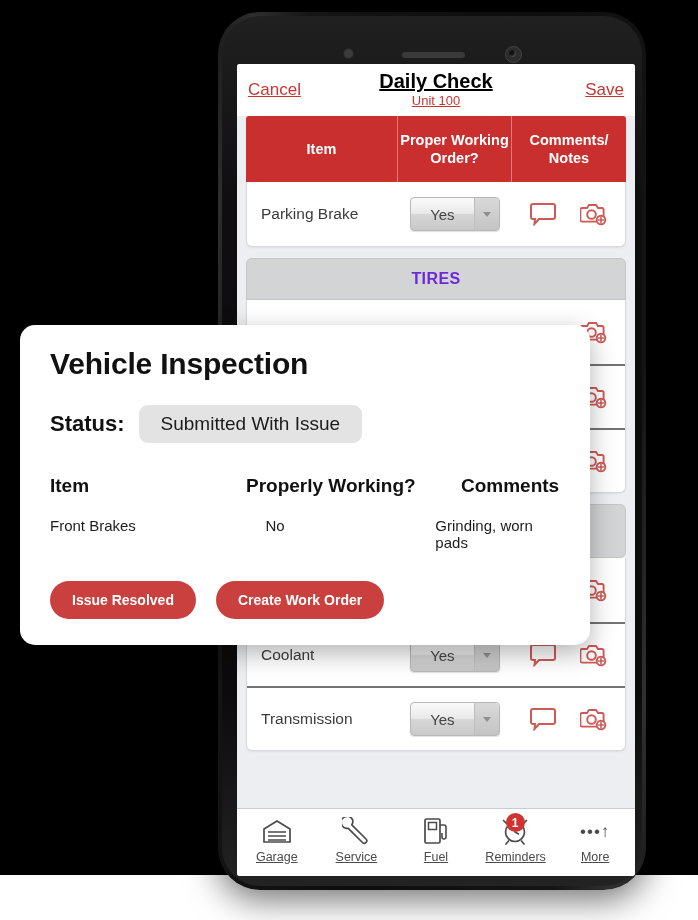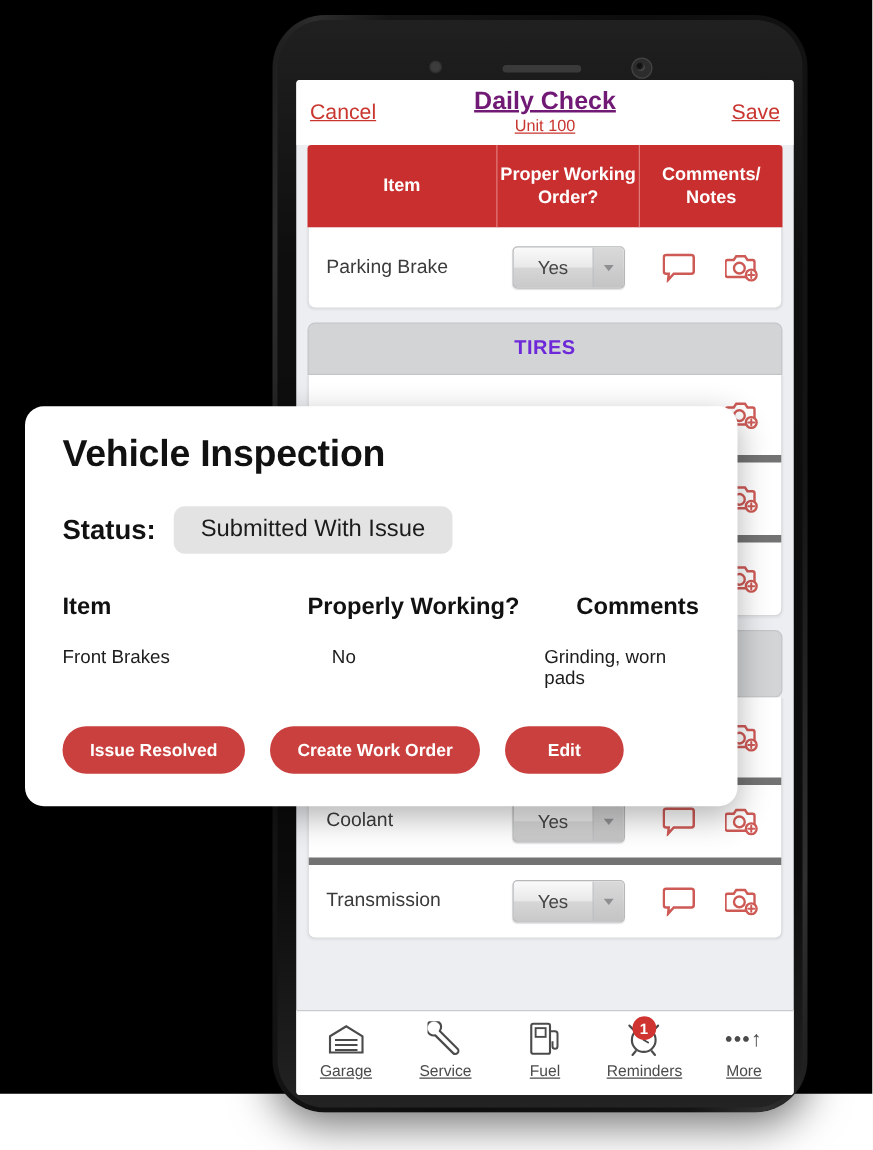--- a/index.html
+++ b/index.html
@@ -58,21 +58,21 @@
     padding:0 11px;box-sizing:border-box;
   }
   .nav-link{
     color:#c9352f;font-size:17px;text-decoration:underline;cursor:pointer;
     white-space:nowrap;
   }
   #nav-title-wrap{
     position:absolute;left:0;right:0;top:6px;text-align:center;pointer-events:none;
   }
   #nav-title{
-    color:#701a75;font-size:20px;font-weight:600;text-decoration:underline;
+    color:#000000;font-size:20px;font-weight:600;text-decoration:underline;
     display:block;line-height:23px;
   }
   #nav-subtitle{
     color:#c9352f;font-size:13px;text-decoration:underline;display:block;line-height:16px;
   }
 
   
   #table-head{
     display:flex;background:#c92f2f;color:#fff;margin:0 9px;border-radius:3px 3px 0 0;
     overflow:hidden;
@@ -87,21 +87,21 @@
   .th.c3{width:30%;height:66px;}
 
   
   .card{
     background:#ffffff;margin:0 9px;border:1px solid #d7d9dc;border-top:none;
     border-radius:0 0 6px 6px;box-shadow:0 1px 2px rgba(0,0,0,.06);
   }
   .card.plain{border-top:1px solid #d7d9dc;border-radius:6px;margin-top:11px;}
 
   .row{
-    display:flex;align-items:center;height:64px;border-top:6px solid #737373;
+    display:flex;align-items:center;height:64px;border-top:2px solid #737373;
     box-sizing:border-box;
   }
   .row:first-child{border-top:none;}
   .cell-item{width:40%;padding-left:14px;box-sizing:border-box;
     font-size:15.5px;color:#3b3b3b;}
   .cell-sel{width:30%;display:flex;align-items:center;justify-content:center;}
   .cell-act{width:30%;display:flex;align-items:center;justify-content:space-around;padding:0 6px;box-sizing:border-box;}
 
   
   .sel{
@@ -459,16 +459,15 @@
     <div id="modal-tbody">
       <div class="mc mcol1">Front Brakes</div>
       <div class="mc mcol2" style="padding-left:32px;">No</div>
       <div class="mc mcol3">Grinding, worn pads</div>
     </div>
   </div>
 
   <div id="modal-btns">
     <button class="mbtn">Issue Resolved</button>
     <button class="mbtn">Create Work Order</button>
-    <button class="mbtn" style="padding-left:34px;padding-right:34px;">Edit</button>
   </div>
 
 </div>
 
 </body></html>

